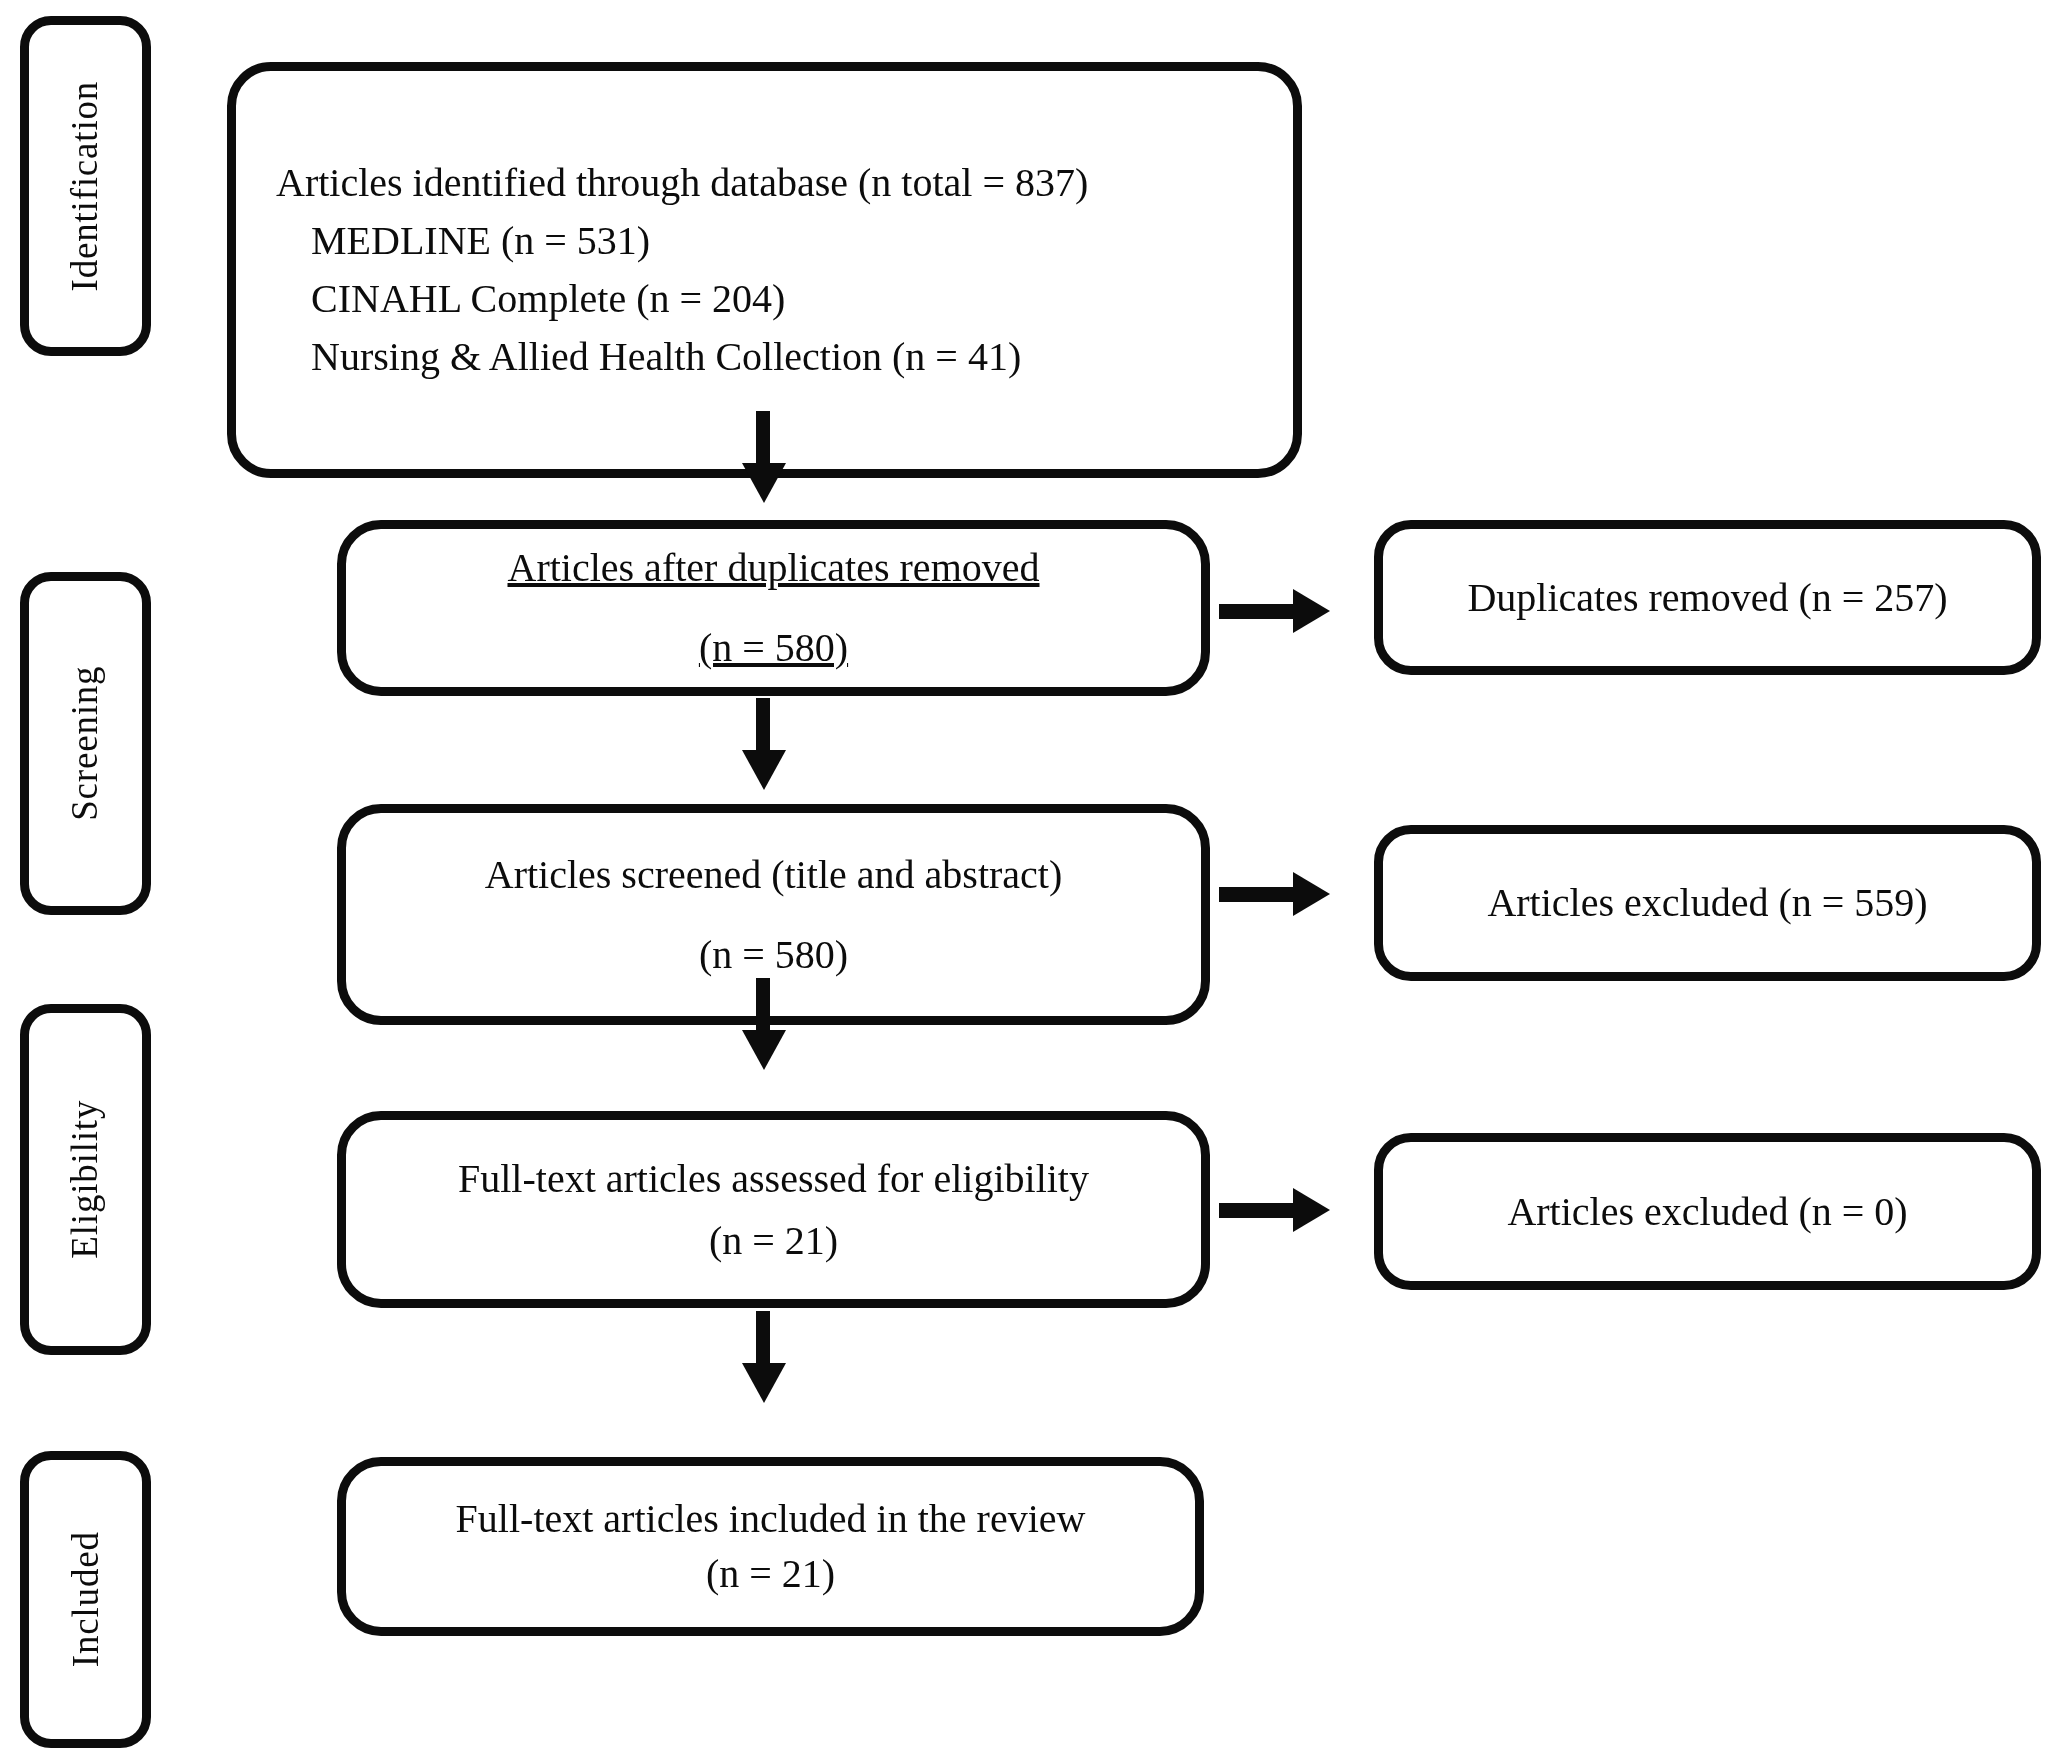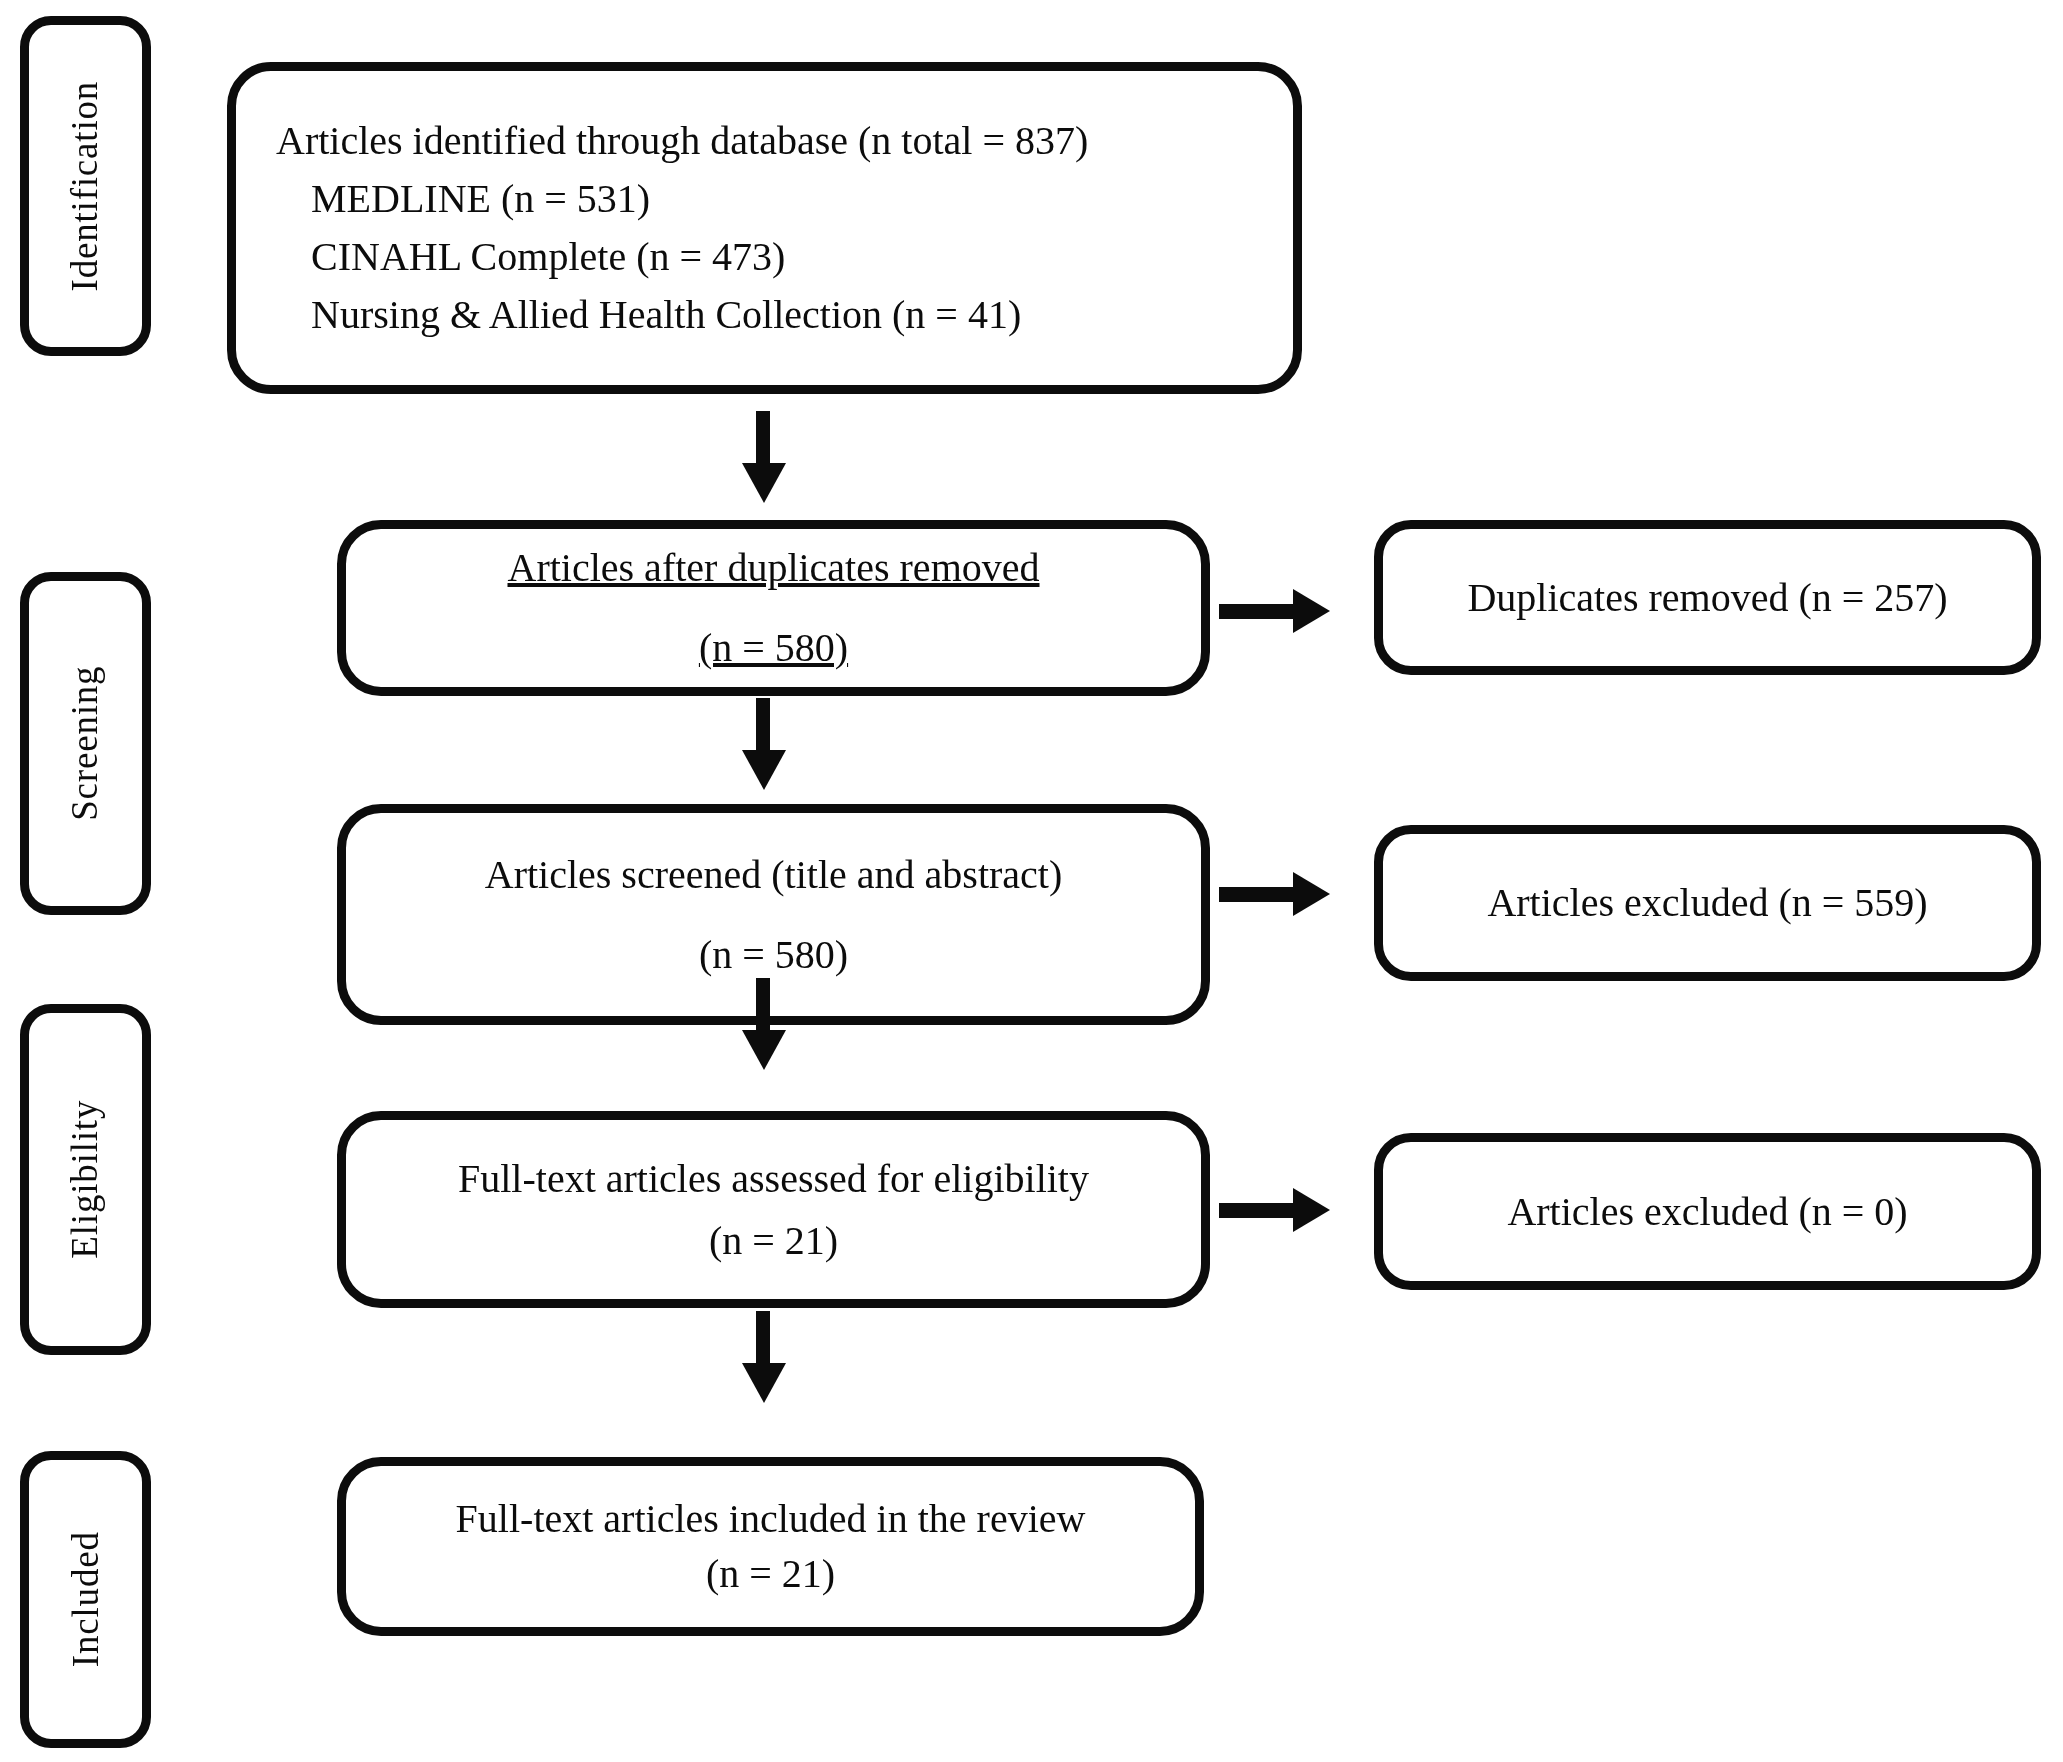--- a/index.html
+++ b/index.html
@@ -41,21 +41,21 @@
     letter-spacing: 0.8px;
   }
 
   
   #stage-identification { left: 20px;  top: 16px;   width: 131px;  height: 340px; }
   #stage-screening      { left: 20px;  top: 572px;  width: 131px;  height: 343px; }
   #stage-eligibility    { left: 20px;  top: 1004px; width: 131px;  height: 351px; }
   #stage-included       { left: 20px;  top: 1451px; width: 131px;  height: 297px; }
 
   #box-identified {
-    left: 227px; top: 62px; width: 1075px; height: 332px;
+    left: 227px; top: 62px; width: 1075px; height: 416px;
     align-items: flex-start;
     text-align: center;
     padding: 16px 24px 16px 40px;
     line-height: 58px;
   }
   #box-identified .src { margin-left: 35px; }
 
   #box-after-duplicates { left: 337px; top: 520px;  width: 873px; height: 176px; gap: 32px; text-decoration: underline; }
   #box-screened         { left: 337px; top: 804px;  width: 873px; height: 221px; gap: 32px; }
   #box-fulltext         { left: 337px; top: 1111px; width: 873px; height: 197px; gap: 14px; }
@@ -131,21 +131,21 @@
   <div class="node stage-box" id="stage-eligibility">
     <span class="vlabel">Eligibility</span>
   </div>
   <div class="node stage-box" id="stage-included">
     <span class="vlabel">Included</span>
   </div>
 
   <div class="node main-box" id="box-identified">
     <div>Articles identified through database (n total = 837)</div>
     <div class="src">MEDLINE (n = 531)</div>
-    <div class="src">CINAHL Complete (n = 473)</div>
+    <div class="src">CINAHL Complete (n = 204)</div>
     <div class="src">Nursing &amp; Allied Health Collection (n = 41)</div>
   </div>
 
   <div class="node main-box" id="box-after-duplicates">
     <div>Articles after duplicates removed</div>
     <div>(n = 580)</div>
   </div>
 
   <div class="node main-box" id="box-screened">
     <div>Articles screened (title and abstract)</div>

